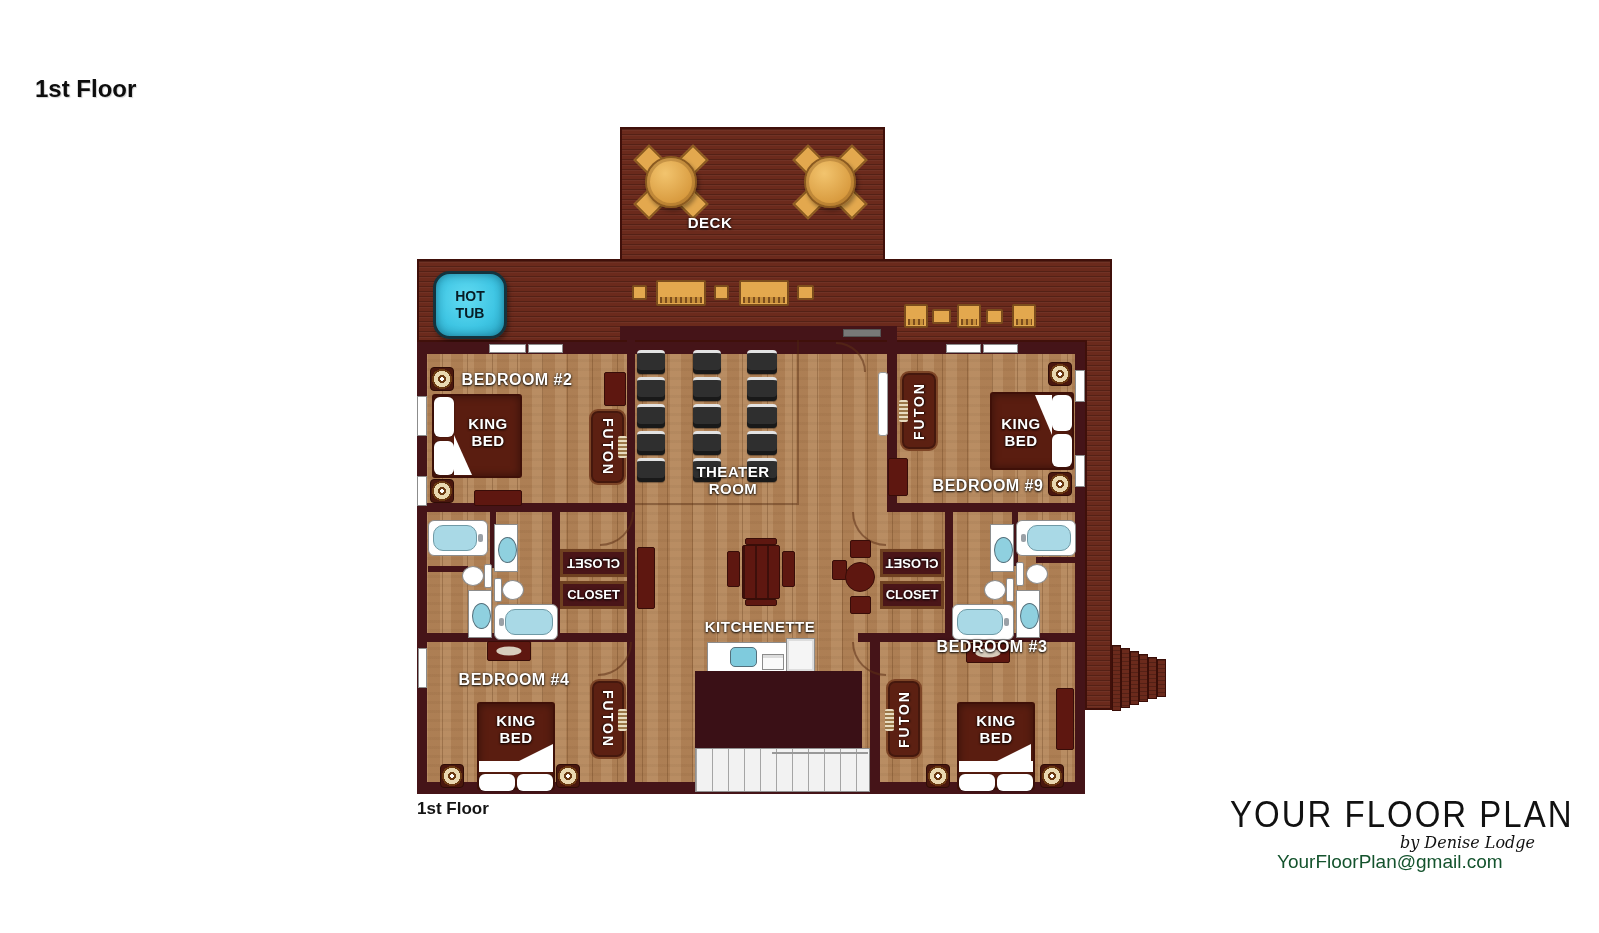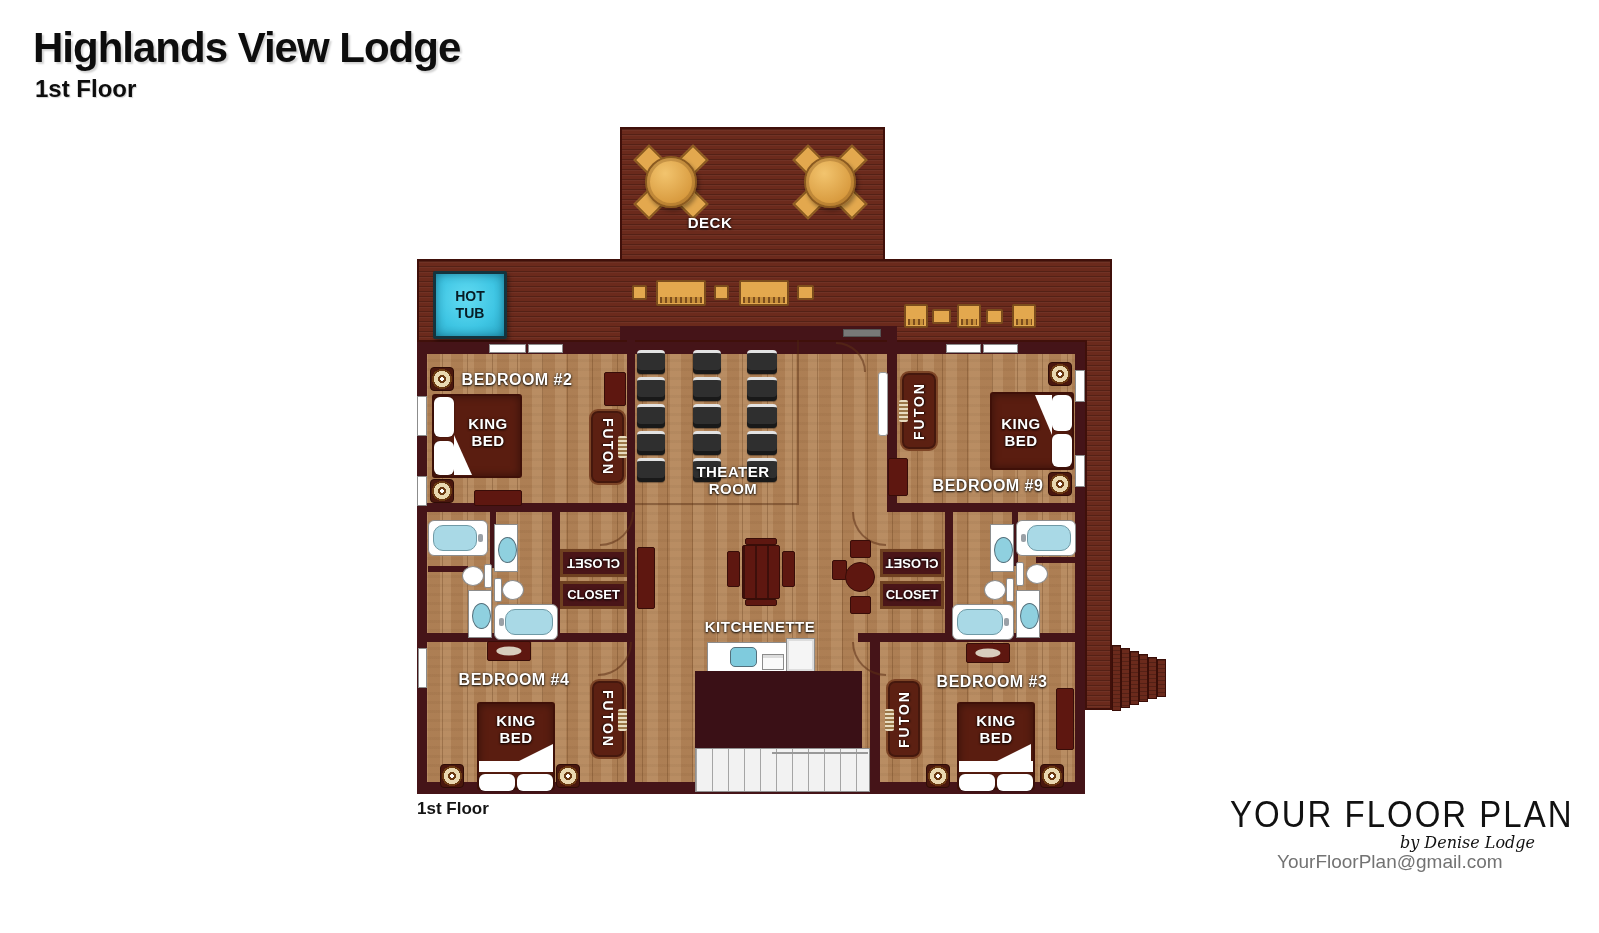--- a/index.html
+++ b/index.html
@@ -84,49 +84,48 @@
   .tub .water{position:absolute;left:4px;top:4px;right:10px;bottom:4px;background:#a9d9e6;border:1px solid #6f9aa6;border-radius:10px;}
   .tub .faucet{position:absolute;right:4px;top:50%;width:5px;height:8px;margin-top:-4px;background:#9aa0a6;border-radius:2px;}
   .tub.mirror .water{left:10px;right:4px;}
   .tub.mirror .faucet{left:4px;right:auto;}
   .counter{background:#fff;border:1px solid #8c8c8c;}
   .bowl{position:absolute;background:#8fd0df;border:1px solid #54707c;border-radius:50%;}
   .toilet-tank{background:#fff;border:1px solid #8c8c8c;border-radius:2px;}
   .toilet-bowl{background:#fff;border:1px solid #8c8c8c;border-radius:50%;}
 
   .hot-tub{background:radial-gradient(circle at 45% 40%,#63dbf2,#3fc6e4 55%,#28a9c8);
-           border:3px solid #14333d;border-radius:2px;
+           border:3px solid #14333d;border-radius:17px;
            box-shadow:inset 0 0 10px rgba(0,40,60,.45),2px 3px 4px rgba(0,0,0,.35);
            display:flex;align-items:center;justify-content:center;}
   .hot-tub .htlabel{color:#071d26;font-weight:800;font-size:14px;text-align:center;line-height:1.2;white-space:pre-line;}
 
   .stairs{background:#f2f2f2;border:1px solid #909090;
           background-image:repeating-linear-gradient(90deg,#a5a5a5 0 1px,transparent 1px 16px);}
   .counter-line{background:#999;}
 
   .kcounter{background:#fff;border:1px solid #8c8c8c;}
   .ksink{background:#7fcbdd;border:1px solid #54707c;border-radius:5px;}
   .kdw{background:#fafafa;border:1px solid #8c8c8c;box-shadow:inset 0 3px 0 #ddd;}
   .kfridge{background:#f5f5f5;border:1px solid #8c8c8c;box-shadow:inset 0 0 0 2px #ddd;}
   .tvwhite{background:#fff;border:1px solid #999;border-radius:3px;}
   .tvscreen{position:absolute;left:50%;top:50%;transform:translate(-50%,-50%);width:60%;height:50%;
             background:#d8cdbd;border-radius:50%;}
 
   
   .caption{font-size:17px;font-weight:700;color:#141414;}
   .logo-main{font-size:33px;font-weight:400;letter-spacing:2px;color:#111;transform:scaleY(1.12);transform-origin:left top;white-space:nowrap;}
   .logo-by{font-family:"DejaVu Serif",serif;font-style:italic;font-size:16px;color:#111;white-space:nowrap;}
-  .logo-email{font-size:19px;color:#737373;white-space:nowrap;}
+  .logo-email{font-size:19px;color:#14532d;white-space:nowrap;}
 </style>
 </head>
 <body>
 
 <div class="stage">
 
-  <div class="abs title" style="left:33px;top:24px;">Highlands View Lodge</div>
   <div class="abs subtitle" style="left:35px;top:75px;">1st Floor</div>
 
   <div class="abs deck no-b" style="left:620px;top:127px;width:265px;height:134px;"></div>
   <div class="abs deck" style="left:417px;top:259px;width:695px;height:83px;"></div>
   <div class="abs deck no-t" style="left:1085px;top:340px;width:27px;height:370px;"></div>
 
   <div class="abs" style="left:1112px;top:646px;width:54px;height:64px;display:flex;align-items:center;">
     <div class="dstep" style="width:9px;height:64px;"></div>
     <div class="dstep" style="width:9px;height:58px;"></div>
     <div class="dstep" style="width:9px;height:52px;"></div>
@@ -366,21 +365,21 @@
       <div class="lamp"></div>
     </div>
   <div class="abs futon" style="left:590px;top:679px;width:36px;height:80px;">
     <div class="fdetail" style="right:-3px;top:28px;"></div>
     <div class="vlab">FUTON</div>
   </div>
 
   <div class="abs darkred" style="left:966px;top:643px;width:44px;height:20px;">
       <div class="tvscreen"></div>
     </div>
-  <div class="abs rlabel fs16" style="left:922px;top:674px;width:140px;height:16px;">BEDROOM #3</div>
+  <div class="abs rlabel fs16" style="left:922px;top:639px;width:140px;height:16px;">BEDROOM #3</div>
   <div class="abs futon flip" style="left:886px;top:679px;width:36px;height:80px;">
     <div class="fdetail" style="left:-3px;top:28px;"></div>
     <div class="vlab">FUTON</div>
   </div>
   <div class="abs bed" style="left:957px;top:702px;width:78px;height:88px;"></div>
   <div class="abs strip" style="left:959px;top:761px;width:74px;height:11px;"></div>
   <div class="abs wedge w-up" style="left:997px;top:744px;width:34px;height:17px;"></div>
   <div class="abs pillow" style="left:959px;top:774px;width:36px;height:17px;"></div>
   <div class="abs pillow" style="left:997px;top:774px;width:36px;height:17px;"></div>
   <div class="abs rlabel fs15 ml" style="left:960px;top:711px;width:72px;height:36px;">KING

